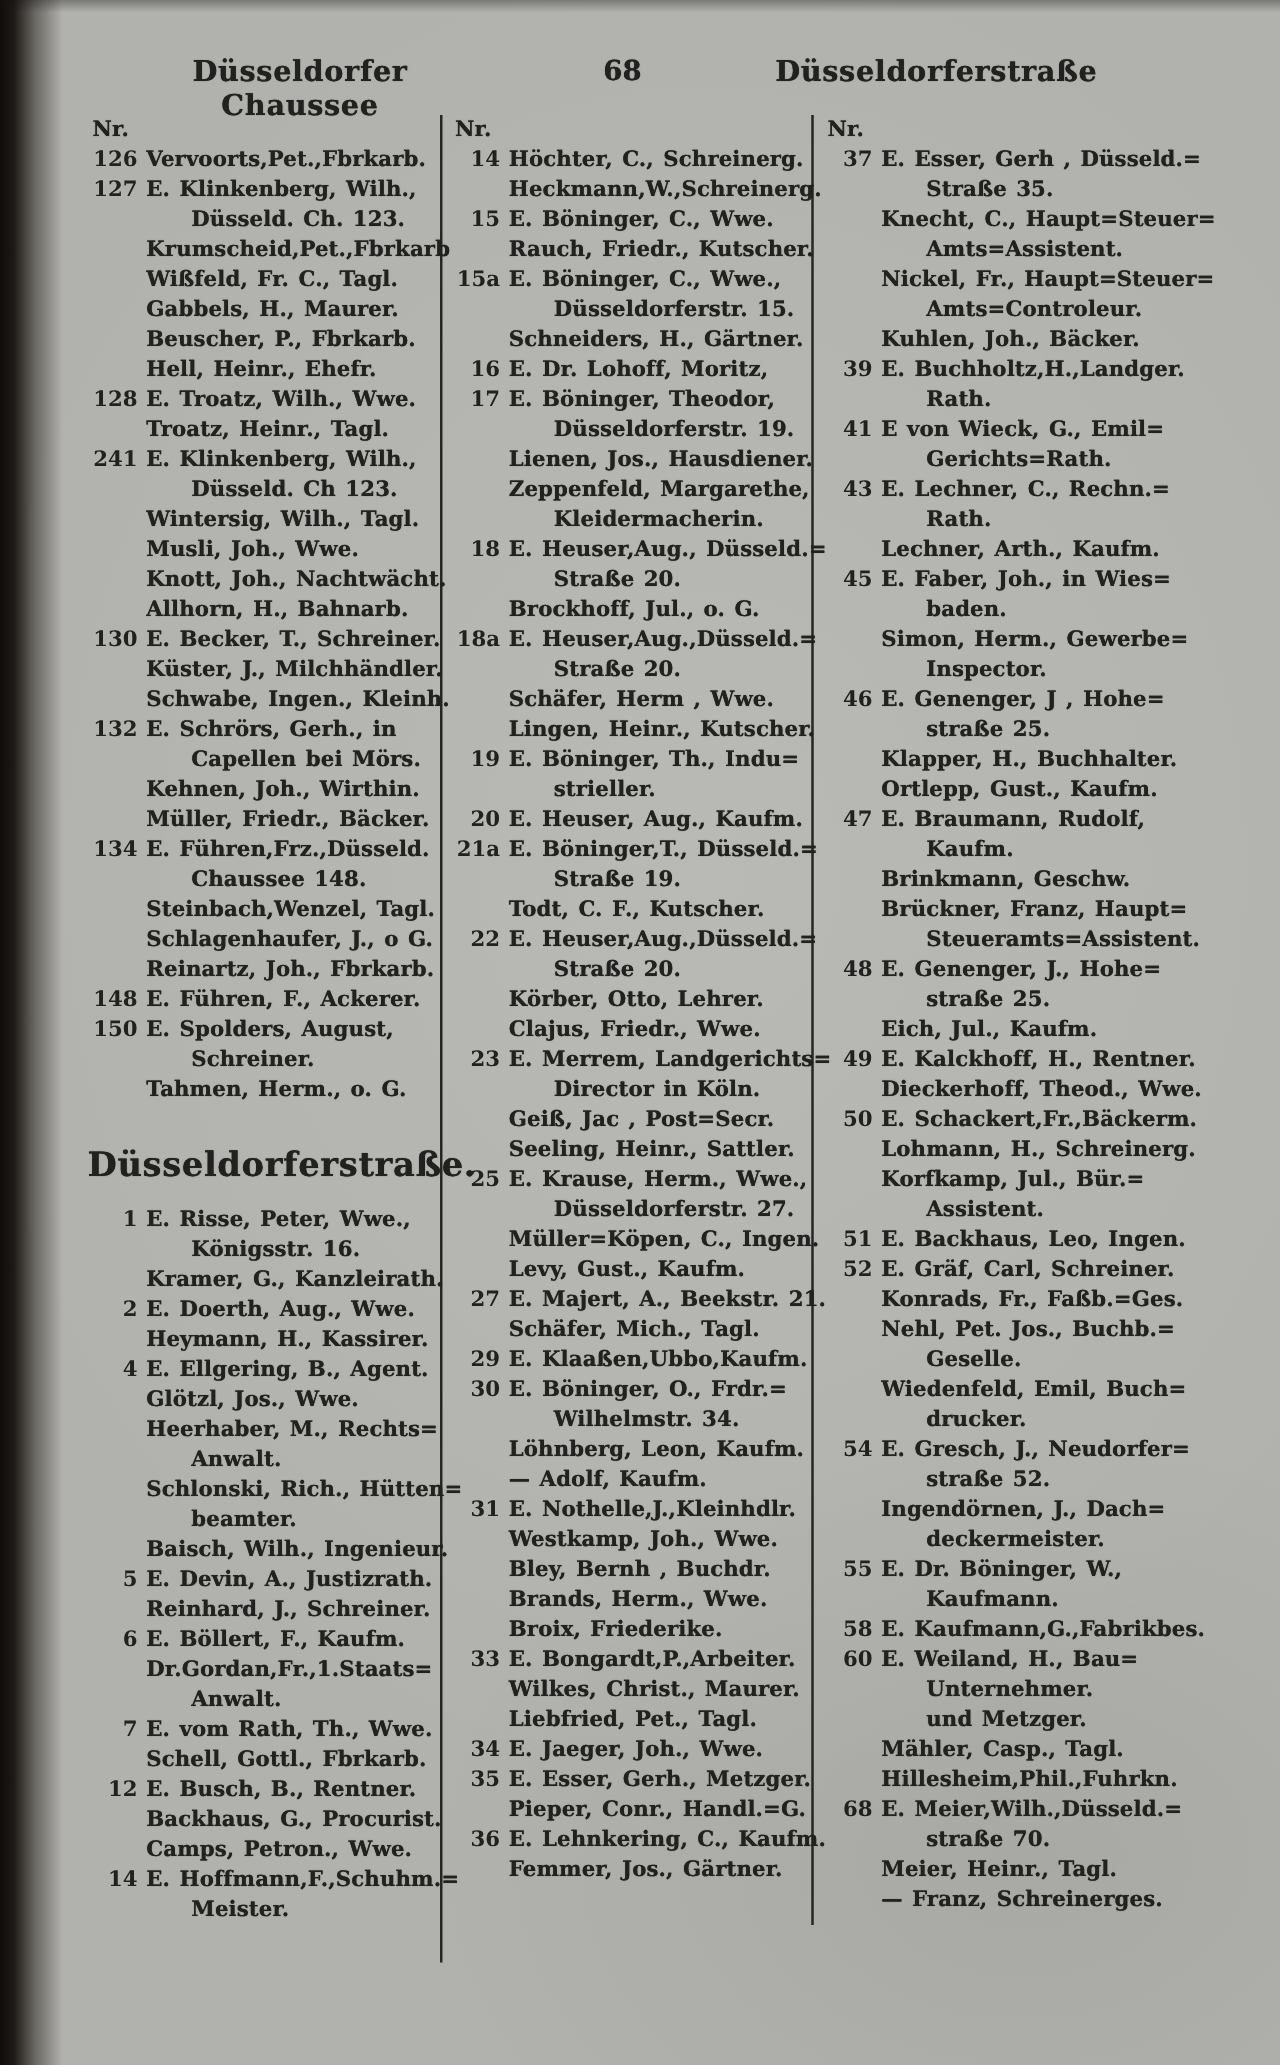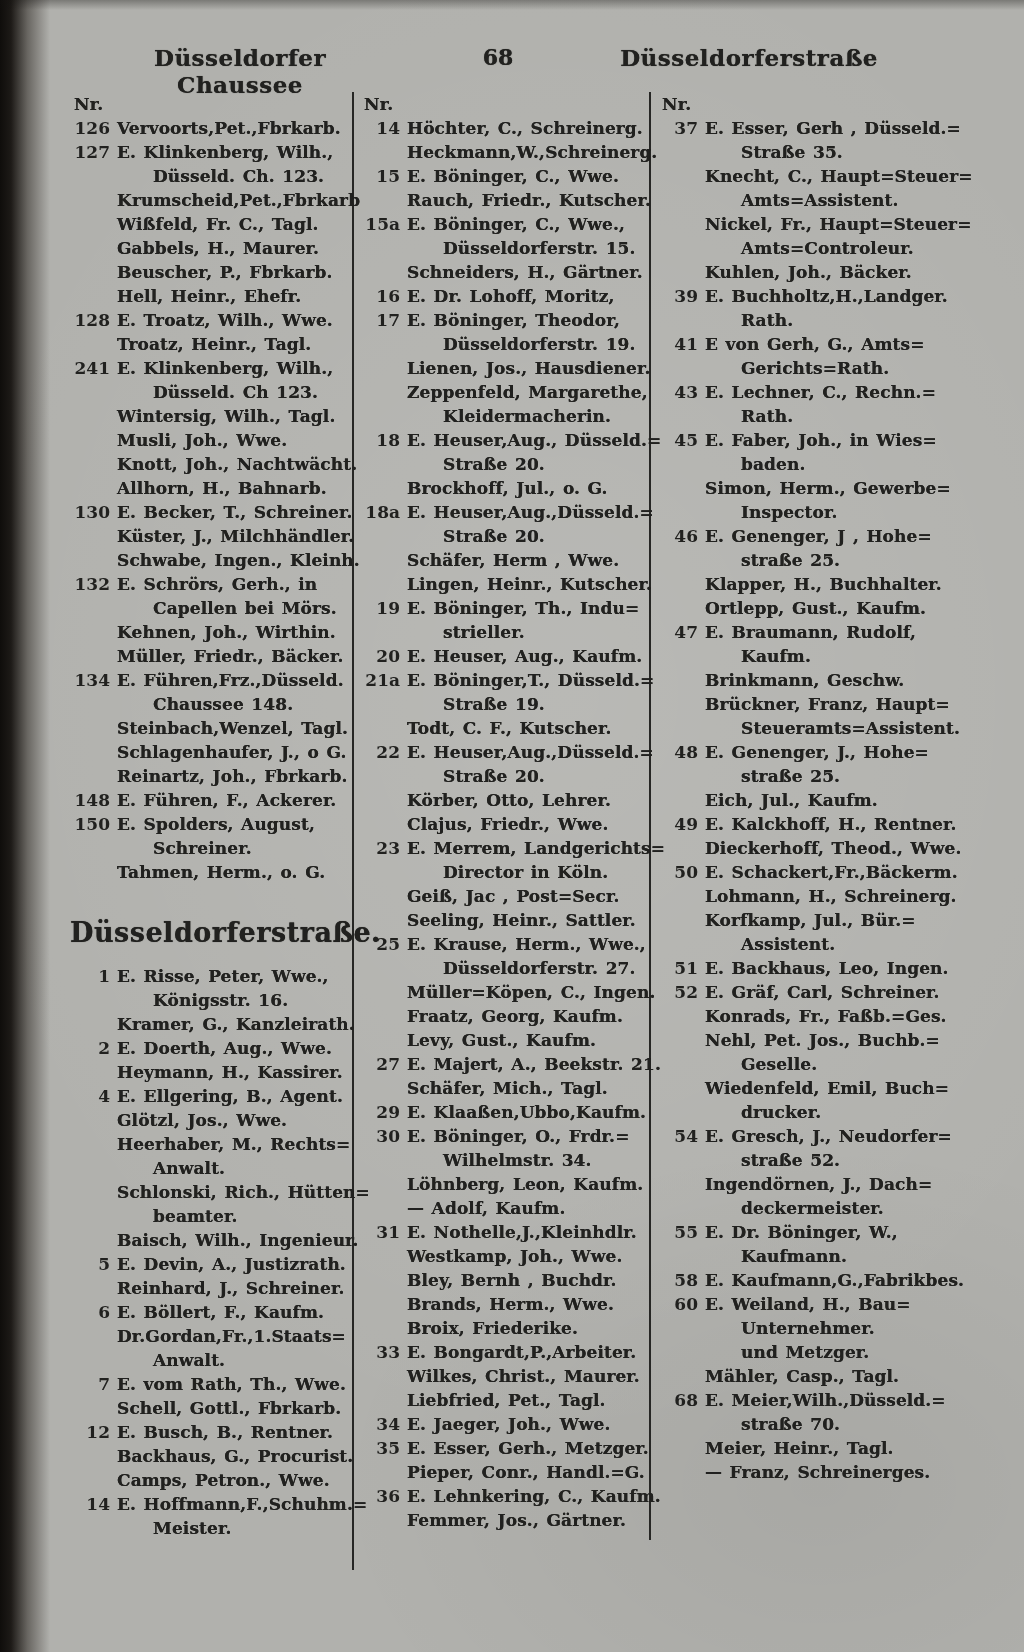--- a/index.html
+++ b/index.html
@@ -444,24 +444,20 @@
       <div class="row wrap">
         <span class="num"></span>
         <span class="txt">Düsseldorferstr. 27.</span>
       </div>
       <div class="row">
         <span class="num"></span>
         <span class="txt">Müller=Köpen, C., Ingen.</span>
       </div>
       <div class="row">
         <span class="num"></span>
-        <span class="txt">Fraatz, Georg, Kaufm.</span>
-      </div>
-      <div class="row">
-        <span class="num"></span>
         <span class="txt">Levy, Gust., Kaufm.</span>
       </div>
       <div class="row">
         <span class="num">27</span>
         <span class="txt">E. Majert, A., Beekstr. 21.</span>
       </div>
       <div class="row">
         <span class="num"></span>
         <span class="txt">Schäfer, Mich., Tagl.</span>
       </div>
@@ -573,35 +569,39 @@
       <div class="row">
         <span class="num">39</span>
         <span class="txt">E. Buchholtz,H.,Landger.</span>
       </div>
       <div class="row wrap">
         <span class="num"></span>
         <span class="txt">Rath.</span>
       </div>
       <div class="row">
         <span class="num">41</span>
-        <span class="txt">E  von Gerh, G., Amts=</span>
+        <span class="txt">E  von Wieck, G., Emil=</span>
       </div>
       <div class="row wrap">
         <span class="num"></span>
         <span class="txt">Gerichts=Rath.</span>
       </div>
       <div class="row">
         <span class="num">43</span>
         <span class="txt">E. Lechner, C., Rechn.=</span>
       </div>
       <div class="row wrap">
         <span class="num"></span>
         <span class="txt">Rath.</span>
       </div>
       <div class="row">
+        <span class="num"></span>
+        <span class="txt">Lechner, Arth., Kaufm.</span>
+      </div>
+      <div class="row">
         <span class="num">45</span>
         <span class="txt">E. Faber, Joh., in Wies=</span>
       </div>
       <div class="row wrap">
         <span class="num"></span>
         <span class="txt">baden.</span>
       </div>
       <div class="row">
         <span class="num"></span>
         <span class="txt">Simon, Herm., Gewerbe=</span>
@@ -746,20 +746,24 @@
         <span class="num"></span>
         <span class="txt">Unternehmer.</span>
       </div>
       <div class="row wrap">
         <span class="num"></span>
         <span class="txt">und Metzger.</span>
       </div>
       <div class="row">
         <span class="num"></span>
         <span class="txt">Mähler, Casp., Tagl.</span>
+      </div>
+      <div class="row">
+        <span class="num"></span>
+        <span class="txt">Hillesheim,Phil.,Fuhrkn.</span>
       </div>
       <div class="row">
         <span class="num">68</span>
         <span class="txt">E. Meier,Wilh.,Düsseld.=</span>
       </div>
       <div class="row wrap">
         <span class="num"></span>
         <span class="txt">straße 70.</span>
       </div>
       <div class="row">

